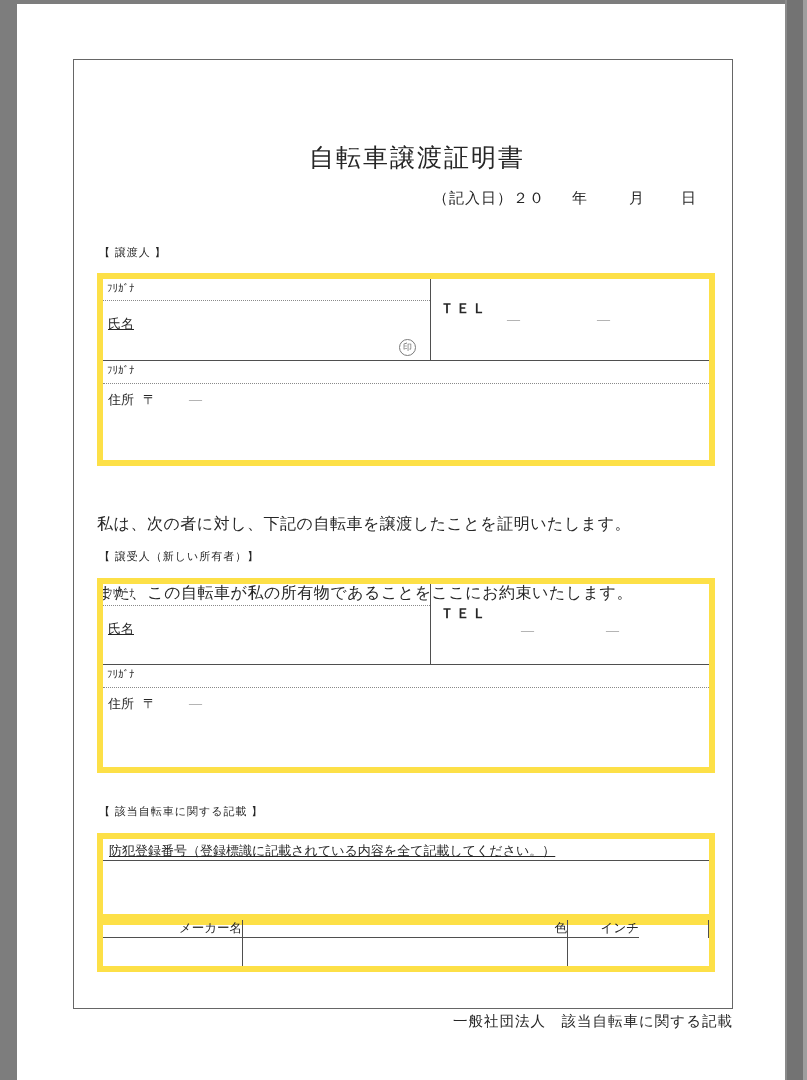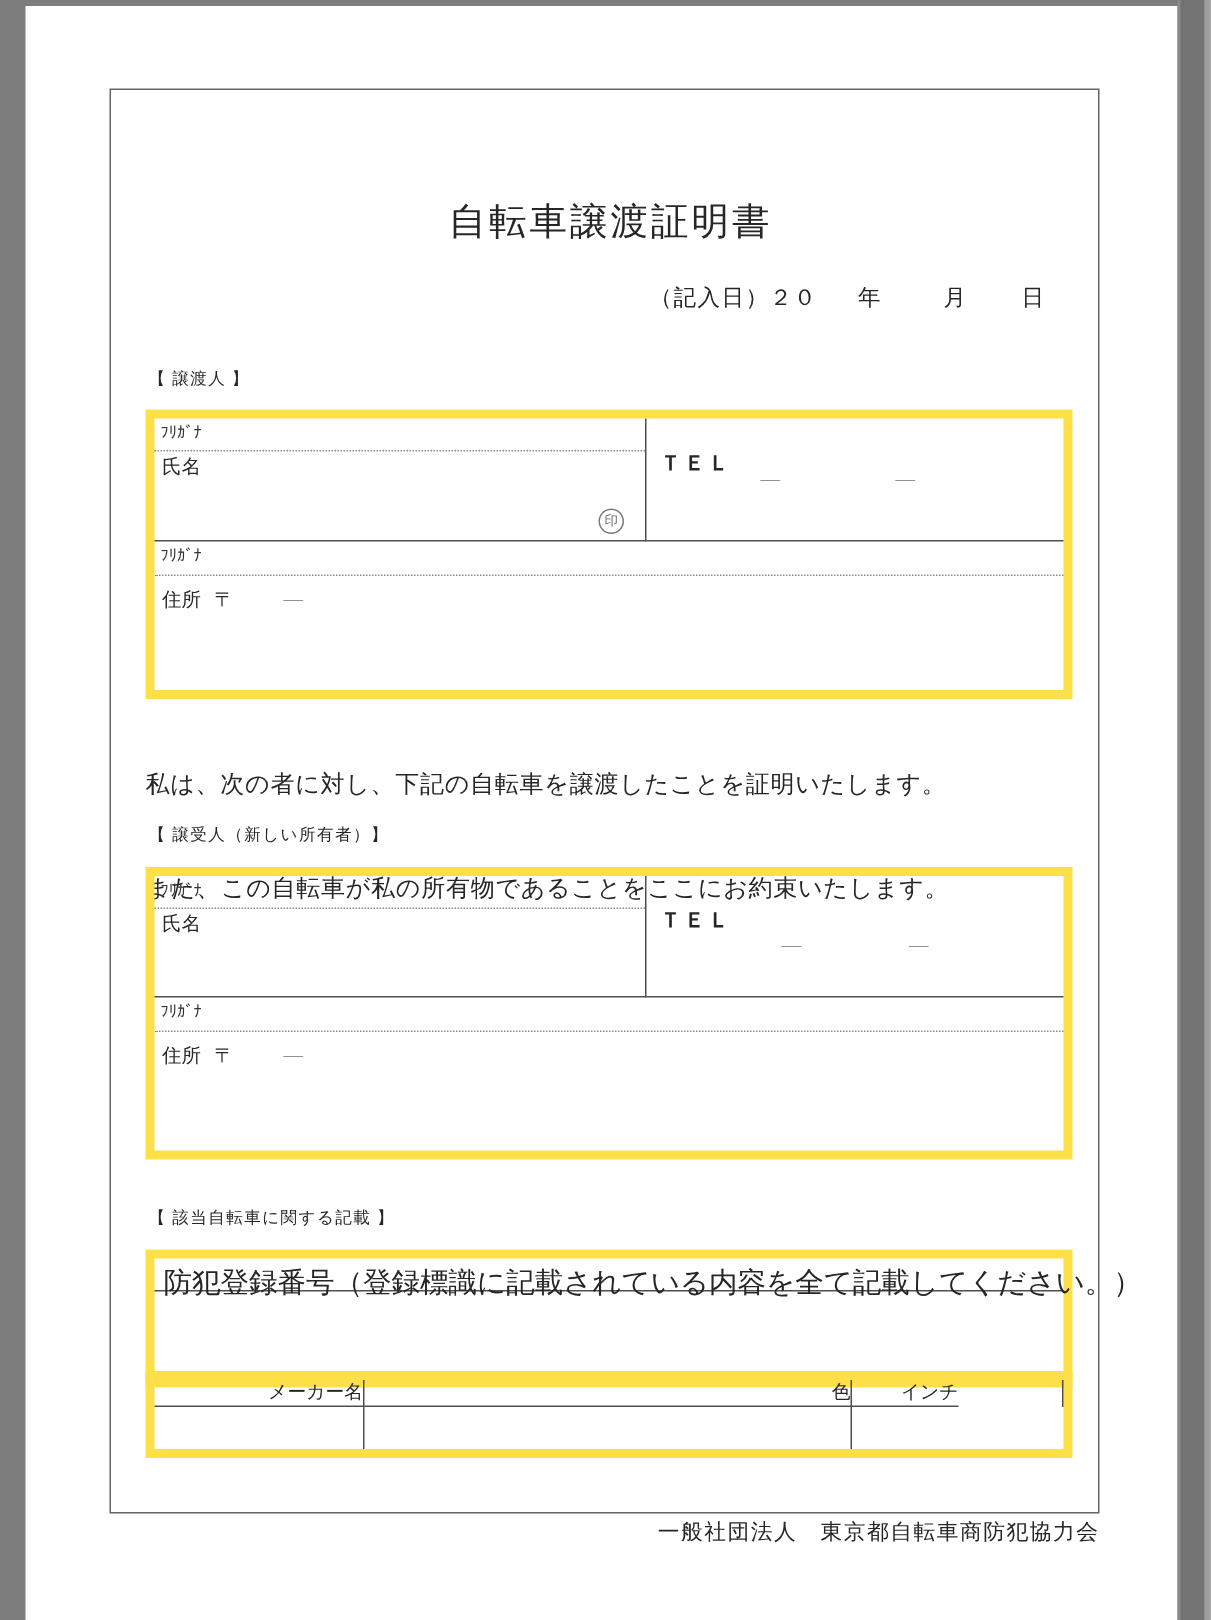--- a/index.html
+++ b/index.html
@@ -10,21 +10,21 @@
     color:#262626;
   }
   .abs{position:absolute;}
   
   .page-bg{left:17px;top:4px;width:768px;height:1076px;background:#ffffff;}
   .sb-track{left:785px;top:0;width:22px;height:1080px;background:#8a8a8a;}
   .sb-thumb{left:787px;top:0;width:16px;height:1080px;background:#737373;}
   .sb-edge{left:803px;top:0;width:4px;height:1080px;background:#9e9e9e;}
   
   .frame{left:73px;top:59px;width:658px;height:948px;border:1px solid #666;}
-  .doc-title{left:73px;top:127px;width:660px;text-align:center;font-size:25px;letter-spacing:2px;font-weight:400;margin:4px;}
+  .doc-title{left:73px;top:127px;width:660px;text-align:center;font-size:25px;letter-spacing:2px;font-weight:400;margin:14px;}
   .date-line span{position:absolute;top:189px;font-size:15px;letter-spacing:1px;white-space:pre;}
   .dl-prefix{left:433px;}
   .dl-year{left:572px;}
   .dl-month{left:629px;}
   .dl-day{left:681px;}
   .sec-label{font-size:11px;letter-spacing:1px;white-space:pre;}
   .sec1{left:99px;top:245px;}
   .sec2{left:99px;top:549px;}
   .sec3{left:99px;top:804px;}
   
@@ -33,21 +33,21 @@
   .t2{left:97px;top:578px;width:606px;height:183px;}
   .cell{position:absolute;}
   .name-cell{left:0;top:0;width:327px;border-right:1px solid #4f4f4f;border-bottom:1px solid #4f4f4f;}
   .t1 .name-cell{height:81px;}
   .t2 .name-cell{height:80px;}
   .tel-cell{left:328px;top:0;right:0;border-bottom:1px solid #4f4f4f;}
   .t1 .tel-cell{height:81px;}
   .t2 .tel-cell{height:80px;}
   .furi-row{position:absolute;left:0;top:0;right:0;height:21px;border-bottom:1px dotted #8a8a8a;}
   .furi{position:absolute;left:4px;top:3px;font-size:11px;color:#333;white-space:pre;}
-  .name-lbl{position:absolute;left:5px;top:23px;font-size:13px;}
+  .name-lbl{position:absolute;left:5px;top:36px;font-size:13px;text-decoration:underline;}
   .seal{position:absolute;right:14px;bottom:4px;width:15px;height:15px;border:1px solid #7a7a7a;border-radius:50%;
         font-size:9px;line-height:15px;text-align:center;color:#6b6b6b;}
   .tel-lbl{position:absolute;left:9px;top:21px;font-size:14px;letter-spacing:2px;font-weight:bold;}
   .dash{color:#8c8c8c;font-size:13px;white-space:pre;}
   .t1 .td1{position:absolute;left:76px;top:32px;}
   .t1 .td2{position:absolute;left:166px;top:32px;}
   .t2 .td1{position:absolute;left:90px;top:38px;}
   .t2 .td2{position:absolute;left:175px;top:38px;}
   .furi2-row{position:absolute;left:0;right:0;height:22px;border-bottom:1px dotted #8a8a8a;}
   .t1 .furi2-row{top:82px;}
@@ -56,21 +56,21 @@
   .t1 .addr-row{top:105px;}
   .t2 .addr-row{top:104px;}
   .addr-lbl{position:absolute;left:5px;top:7px;font-size:13px;}
   .postal{position:absolute;left:40px;top:7px;font-size:13px;}
   .addr-dash{position:absolute;left:86px;top:7px;}
   
   .statement{left:97px;top:466px;font-size:16px;line-height:23px;letter-spacing:0.5px;white-space:pre;}
   
   .t3a{left:97px;top:833px;width:606px;height:80px;}
   .reg-head{position:absolute;left:0;top:0;right:0;height:21px;border-bottom:1px solid #4f4f4f;}
-  .reg-lbl{position:absolute;left:6px;top:3px;font-size:19px;white-space:pre;}
+  .reg-lbl{position:absolute;left:6px;top:3px;font-size:13px;white-space:pre;text-decoration:underline;}
   .t3b{left:97px;top:914px;width:606px;height:46px;display:grid;
        grid-template-columns:140px 325px 71px 70px;grid-template-rows:18px 28px;}
   .t3b .hc{font-size:12.5px;text-align:right;border-bottom:1px solid #4f4f4f;line-height:17px;white-space:pre;}
   .t3b .br{border-right:1px solid #4f4f4f;}
   .footer-line{left:97px;top:1012px;width:636px;text-align:right;font-size:14.5px;letter-spacing:1px;white-space:pre;}
 </style>
 </head>
 <body>
 
 <div class="abs page-bg"></div>
@@ -151,17 +151,17 @@
 <div class="abs tbl t3b">
   <div class="hc br">メーカー名</div>
   <div class="hc br">色</div>
   <div class="hc">インチ</div>
   <div class="br"></div>
   <div class="br"></div>
   <div class="br"></div>
   <div></div>
 </div>
 
-<div class="abs footer-line">一般社団法人　東京都自転車商防犯協力会</div>
+<div class="abs footer-line">一般社団法人　該当自転車に関する記載</div>
 
 <div class="abs sb-track"></div>
 <div class="abs sb-thumb"></div>
 <div class="abs sb-edge"></div>
 
 </body></html>

